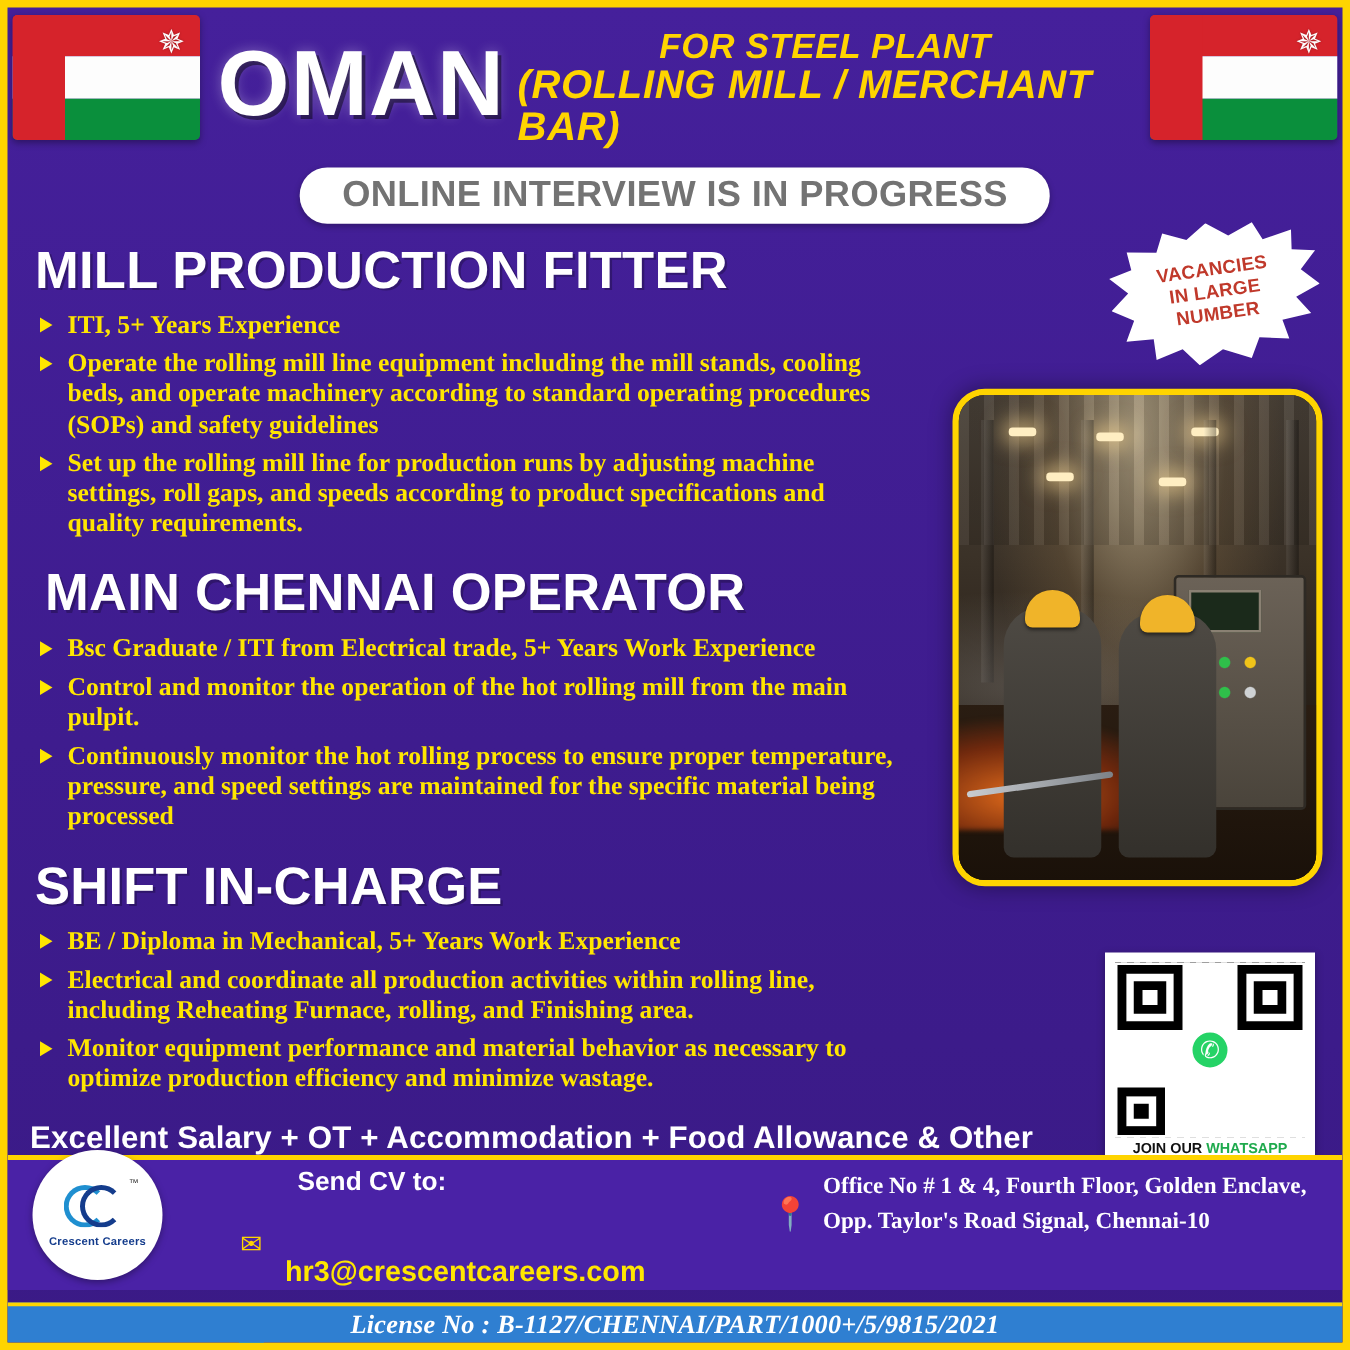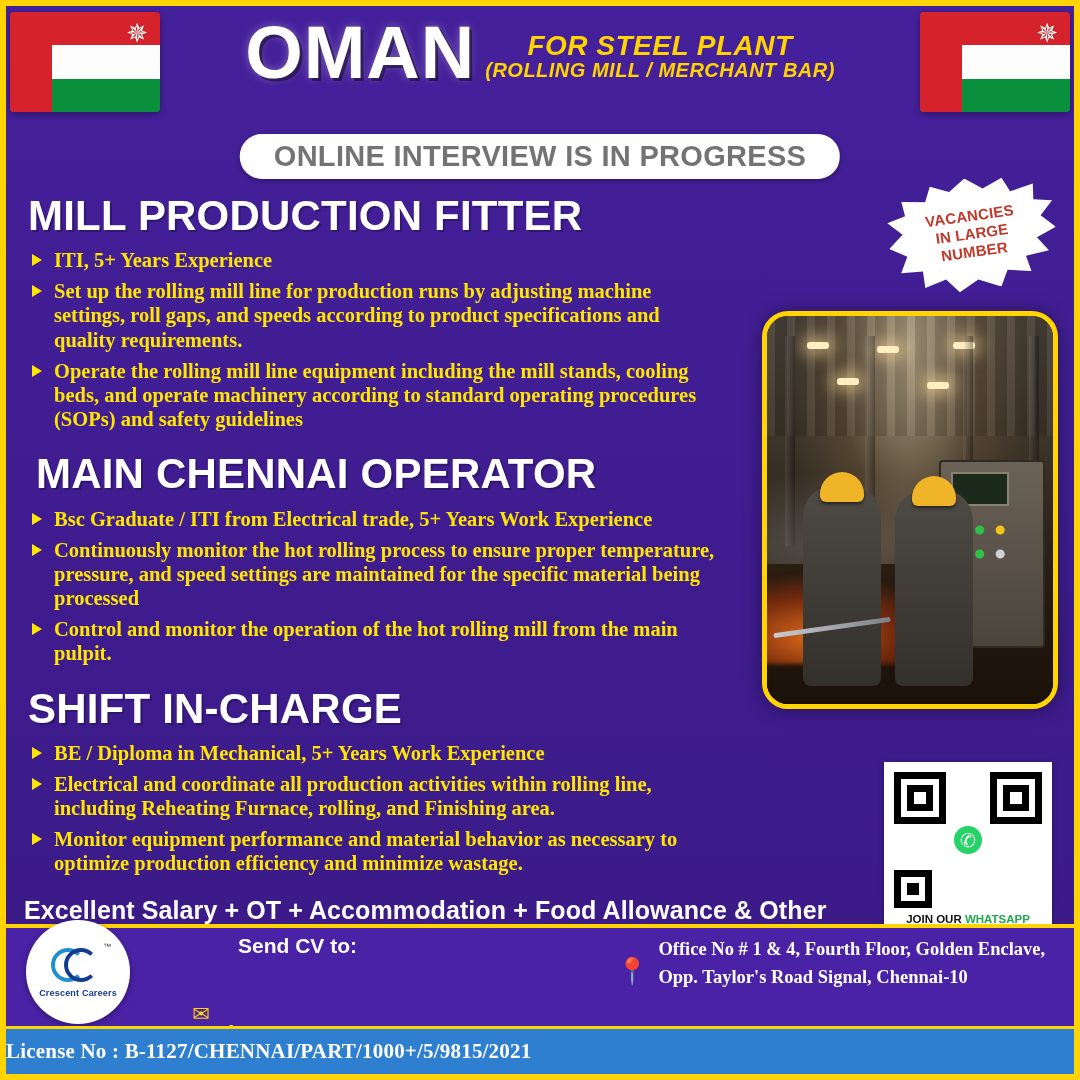--- a/index.html
+++ b/index.html
@@ -64,21 +64,21 @@
   }
   .forsteel {
     color: #ffd400;
     font-weight: 800;
     line-height: 1.05;
     text-align: left;
     padding-top: 6px;
     font-style: italic;
   }
   .forsteel .l1 { font-size: 28px; letter-spacing: .5px; display: block; text-align: center; }
-  .forsteel .l2 { font-size: 20px; letter-spacing: .5px; display: block; }
+  .forsteel .l2 { font-size: 32px; letter-spacing: .5px; display: block; }
 
   .banner {
     position: absolute;
     top: 128px;
     left: 50%;
     transform: translateX(-50%);
     background: #ffffff;
     border-radius: 22px;
     padding: 6px 34px;
     box-shadow: 0 2px 5px rgba(0,0,0,.3);
@@ -338,40 +338,40 @@
   .logo-mark .c1 { left: 0; }
   .logo-mark .c2 { left: 13px; border-color: #143c8c; border-right-color: transparent; }
   .logo-tm { position: absolute; right: -6px; top: -4px; font-size: 8px; color: #333; }
   .logo-text { font-size: 9px; font-weight: 700; color: #143c8c; margin-top: 2px; letter-spacing: .2px; }
 
   .sendcv {
     position: absolute;
     left: 180px; top: 6px;
     color: #ffffff;
   }
-  .sendcv .head { font-size: 21px; font-weight: 800; margin-bottom: 20px; margin-left: 52px; }
+  .sendcv .head { font-size: 21px; font-weight: 800; margin-bottom: 2px; margin-left: 52px; }
   .contact-row { display: flex; align-items: center; gap: 12px; margin-bottom: 2px; }
   .contact-row .ico { width: 30px; text-align: center; font-size: 21px; color: #ffd400; }
   .contact-row .val { color: #ffe600; font-size: 23px; font-weight: 800; margin-top: 44px; }
 
   .addr {
     position: absolute;
     left: 610px; top: 8px;
     display: flex; gap: 10px;
   }
   .addr .pin { font-size: 26px; color: #ffd400; line-height: 1.2; padding-top: 20px; }
   .addr .lines { color: #ffffff; font-family: "Liberation Serif", serif; font-weight: 700; font-size: 18.5px; line-height: 1.5; }
 
   .license {
     position: absolute;
     left: 0; right: 0; bottom: 0;
-    height: 48px;
+    height: 32px;
     background: #2f7fd1;
     border-top: 3px solid #ffd400;
-    display: flex; align-items: center; 
+    display: flex; align-items: center; justify-content: center; font-style: italic;
   }
   .license span {
     color: #ffffff;
     font-family: "Liberation Serif", serif;
     font-weight: 800;
     font-size: 21px;
     letter-spacing: .2px;
   }
 </style>
 </head>
@@ -414,29 +414,29 @@
       <div>IN LARGE</div>
       <div>NUMBER</div>
     </div>
   </div>
 
   <div class="content">
 
     <div class="job-title">MILL PRODUCTION FITTER</div>
     <ul class="bullets">
       <li>ITI, 5+ Years Experience</li>
+      <li>Operate the rolling mill line equipment including the mill stands, cooling beds, and operate machinery according to standard operating procedures (SOPs) and safety guidelines</li>
       <li>Set up the rolling mill line for production runs by adjusting machine settings, roll gaps, and speeds according to product specifications and quality requirements.</li>
-      <li>Operate the rolling mill line equipment including the mill stands, cooling beds, and operate machinery according to standard operating procedures (SOPs) and safety guidelines</li>
     </ul>
 
     <div class="job-title second">MAIN CHENNAI OPERATOR</div>
     <ul class="bullets">
       <li>Bsc Graduate / ITI from Electrical trade, 5+ Years Work Experience</li>
+      <li>Control and monitor the operation of the hot rolling mill from the main pulpit.</li>
       <li>Continuously monitor the hot rolling process to ensure proper temperature, pressure, and speed settings are maintained for the specific material being processed</li>
-      <li>Control and monitor the operation of the hot rolling mill from the main pulpit.</li>
     </ul>
 
     <div class="job-title third">SHIFT IN-CHARGE</div>
     <ul class="bullets">
       <li>BE / Diploma in Mechanical, 5+ Years Work Experience</li>
       <li>Electrical and coordinate all production activities within rolling line, including Reheating Furnace, rolling, and Finishing area.</li>
       <li>Monitor equipment performance and material behavior as necessary to optimize production efficiency and minimize wastage.</li>
     </ul>
   </div>
 

